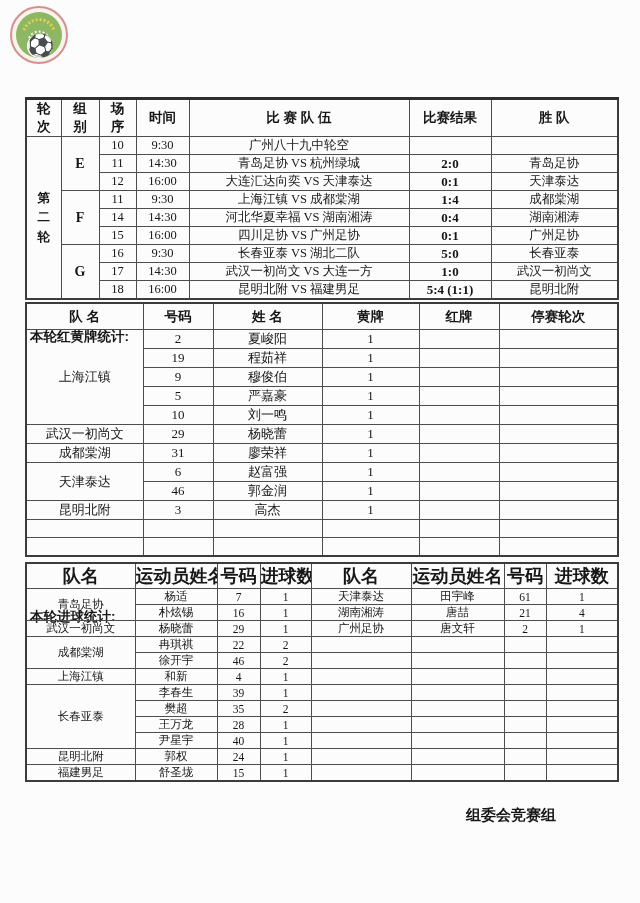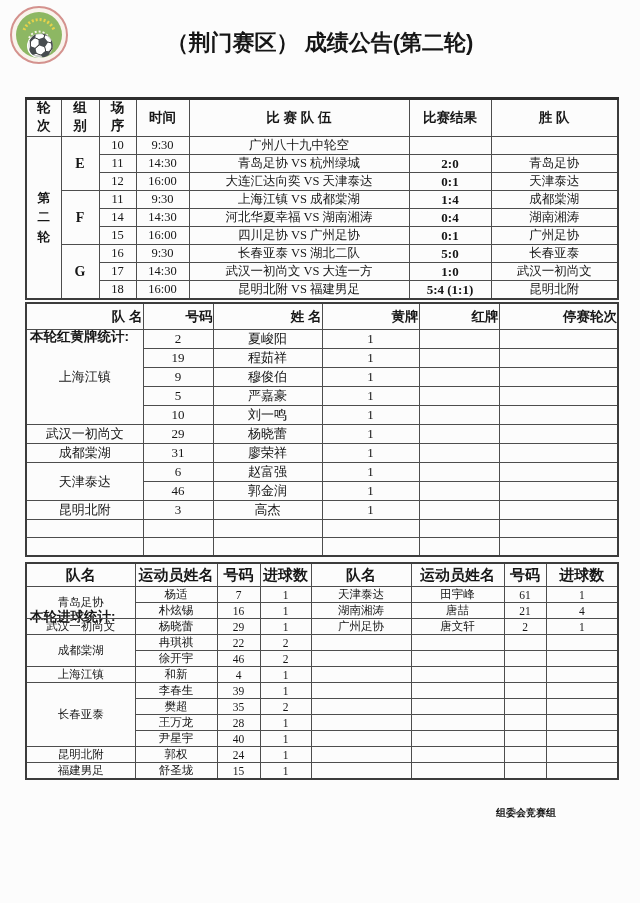--- a/index.html
+++ b/index.html
@@ -30,58 +30,57 @@
     padding:0;overflow:hidden;white-space:nowrap;}
   th{font-family:"Liberation Sans","DejaVu Sans",sans-serif;font-weight:bold;}
   .t1{position:absolute;top:97px;left:0;}
   .t1 table{border-top:3px solid #2e2e2e;}
   .t1 th{font-size:13.5px;height:36px;}
   .t1 td{font-size:12.5px;}
   .t1 tr.r{height:17px;}
   .t1 .result-cell{font-weight:bold;font-size:13px;}
   .t1 .group-cell{font-weight:bold;font-family:"Liberation Serif",serif;font-size:14px;}
   .round-cell{font-weight:bold;font-size:14px;margin-left:19px;}
-  .v{display:inline-block;width:1.05em;word-break:break-all;line-height:1.35;white-space:normal;font-family:Liberation Mono, monospace;}
+  .v{display:inline-block;width:1.05em;word-break:break-all;line-height:1.35;white-space:normal;}
   .vr{display:inline-block;width:1.1em;word-break:break-all;line-height:1.55;white-space:normal;}
   .seclabel{position:absolute;left:30px;font-family:"Liberation Sans","DejaVu Sans",sans-serif;
     font-weight:bold;font-size:13.5px;margin-top:43px;}
   .lab1{top:285px;}
   .lab2{top:565px;}
   .t2{position:absolute;top:302px;left:0;}
-  .t2 th{font-size:13.5px;height:25px;text-align:right;}
+  .t2 th{font-size:13.5px;height:25px;}
   .t2 td{font-size:13px;}
   .t2 tr.r{height:18px;}
   .t3{position:absolute;top:562px;left:0;}
-  .t3 th{font-size:15px;height:22px;font-family:Liberation Serif, serif;}
+  .t3 th{font-size:18px;height:22px;font-family:Liberation Serif, serif;}
   .t3 td{font-size:11.5px;}
   .t3 tr.r{height:14px;}
   
   .footer{position:absolute;top:806px;right:84px;text-align:center;
     font-family:"Liberation Sans","DejaVu Sans",sans-serif;font-weight:bold;}
-  .sig{font-size:10px;}
+  .sig{font-size:15px;}
   .date{font-size:15px;margin-top:16px;font-family:"Liberation Serif","DejaVu Serif",serif;
     font-weight:bold;letter-spacing:1px;}
 </style>
 </head>
 <body>
 
 <div class="logo">
   <div class="logo-outer">
     <div class="logo-inner">
       <svg class="logo-arc" width="46" height="46" viewBox="0 0 46 46">
         <path d="M 8 18 A 16 16 0 0 1 38 18" fill="none" stroke="#e8d24a" stroke-width="3" stroke-dasharray="2 2"></path>
         <path d="M 13 26 A 11 11 0 0 1 33 26" fill="none" stroke="#f5f2e6" stroke-width="2" stroke-dasharray="2 2"></path>
       </svg>
       <div class="logo-ball">⚽</div>
     </div>
   </div>
 </div>
 
 <div class="titles">
-  <div class="title2">（荆门赛区） 成绩公告(第二轮)</div>
 </div>
 
 <div class="t1">
 <table>
   <colgroup>
     <col style="width:35px">
         <col style="width:38px">
         <col style="width:37px">
     <col style="width:53px">
         <col style="width:220px">

